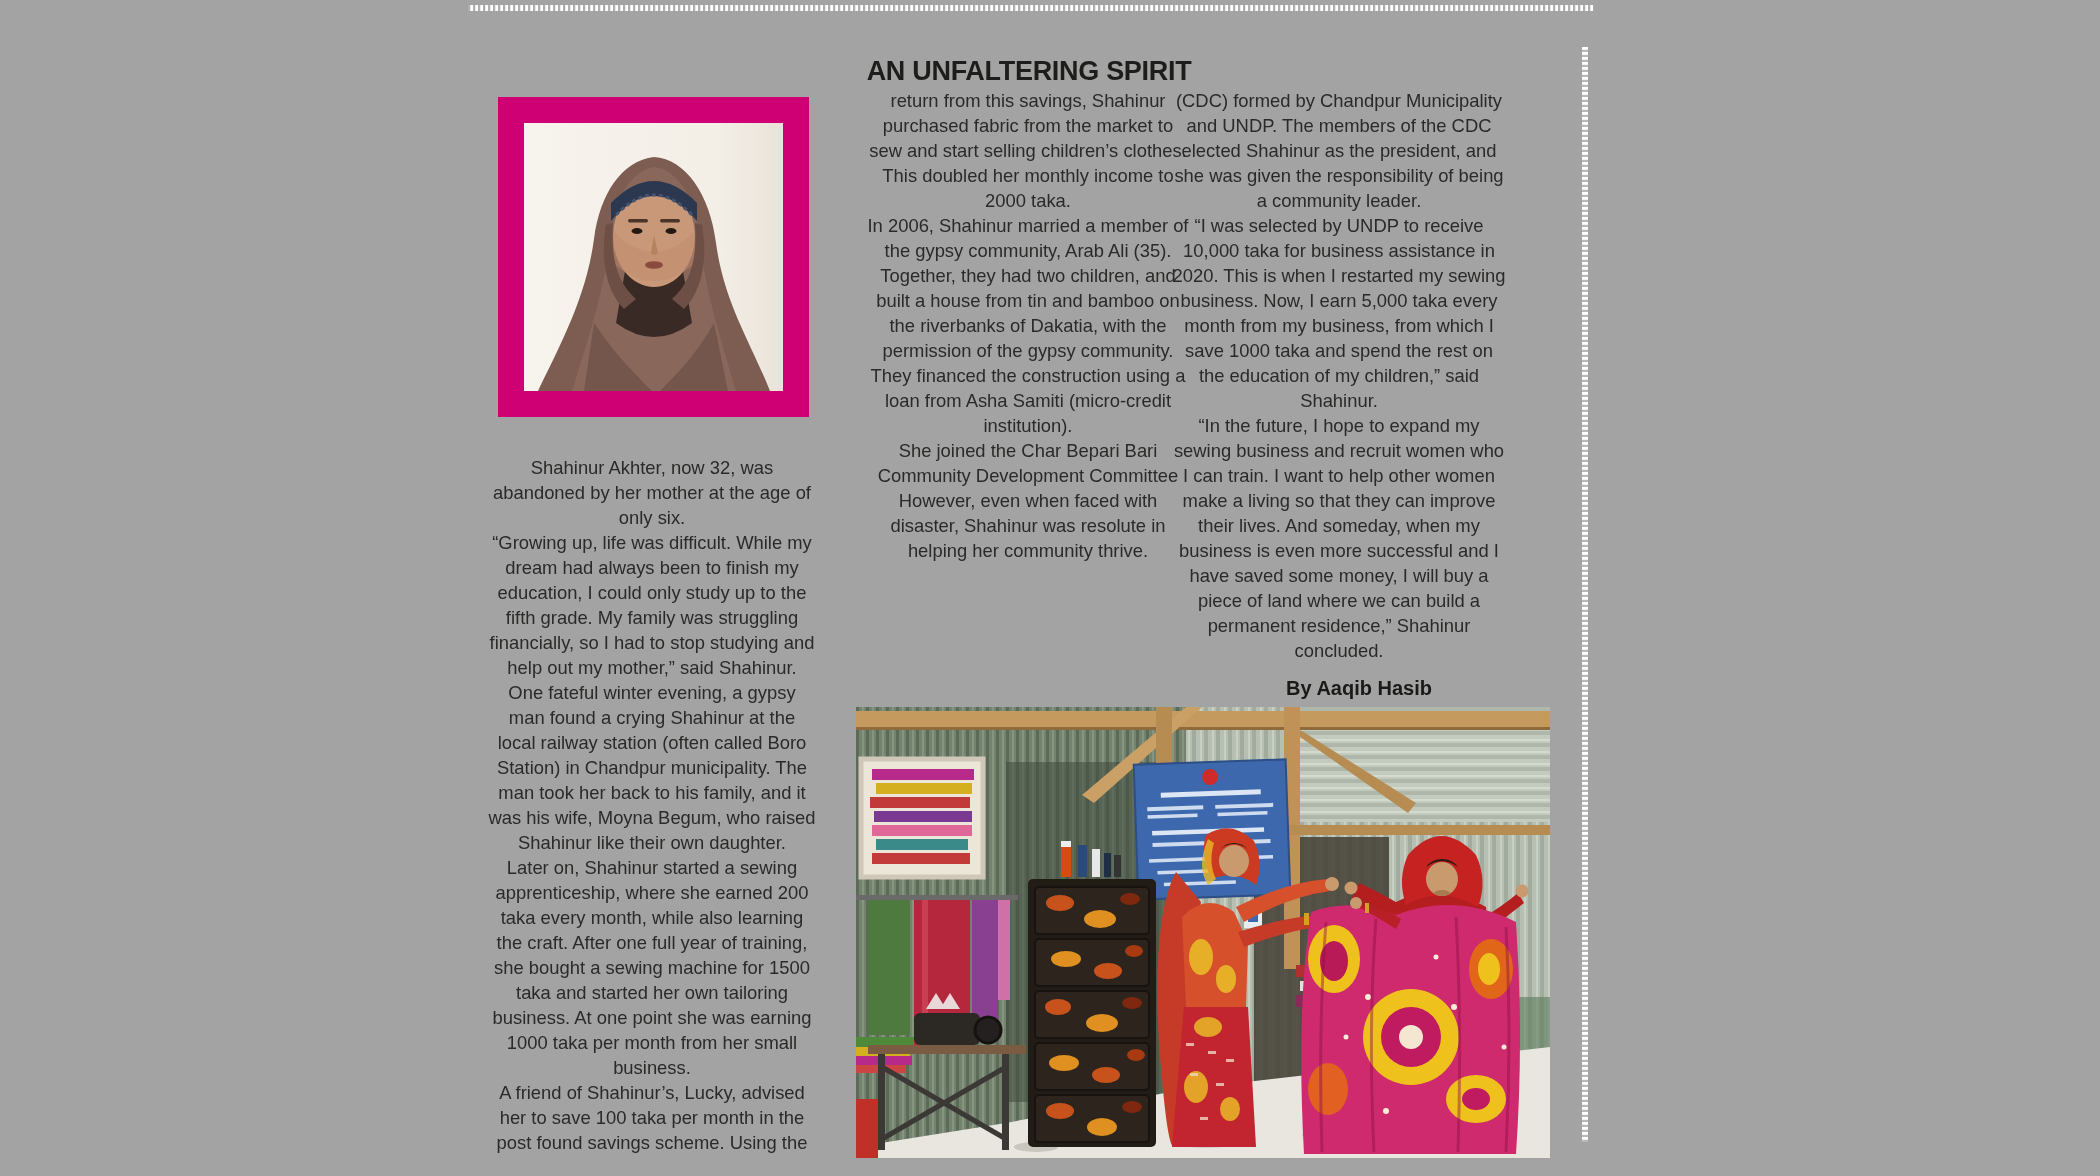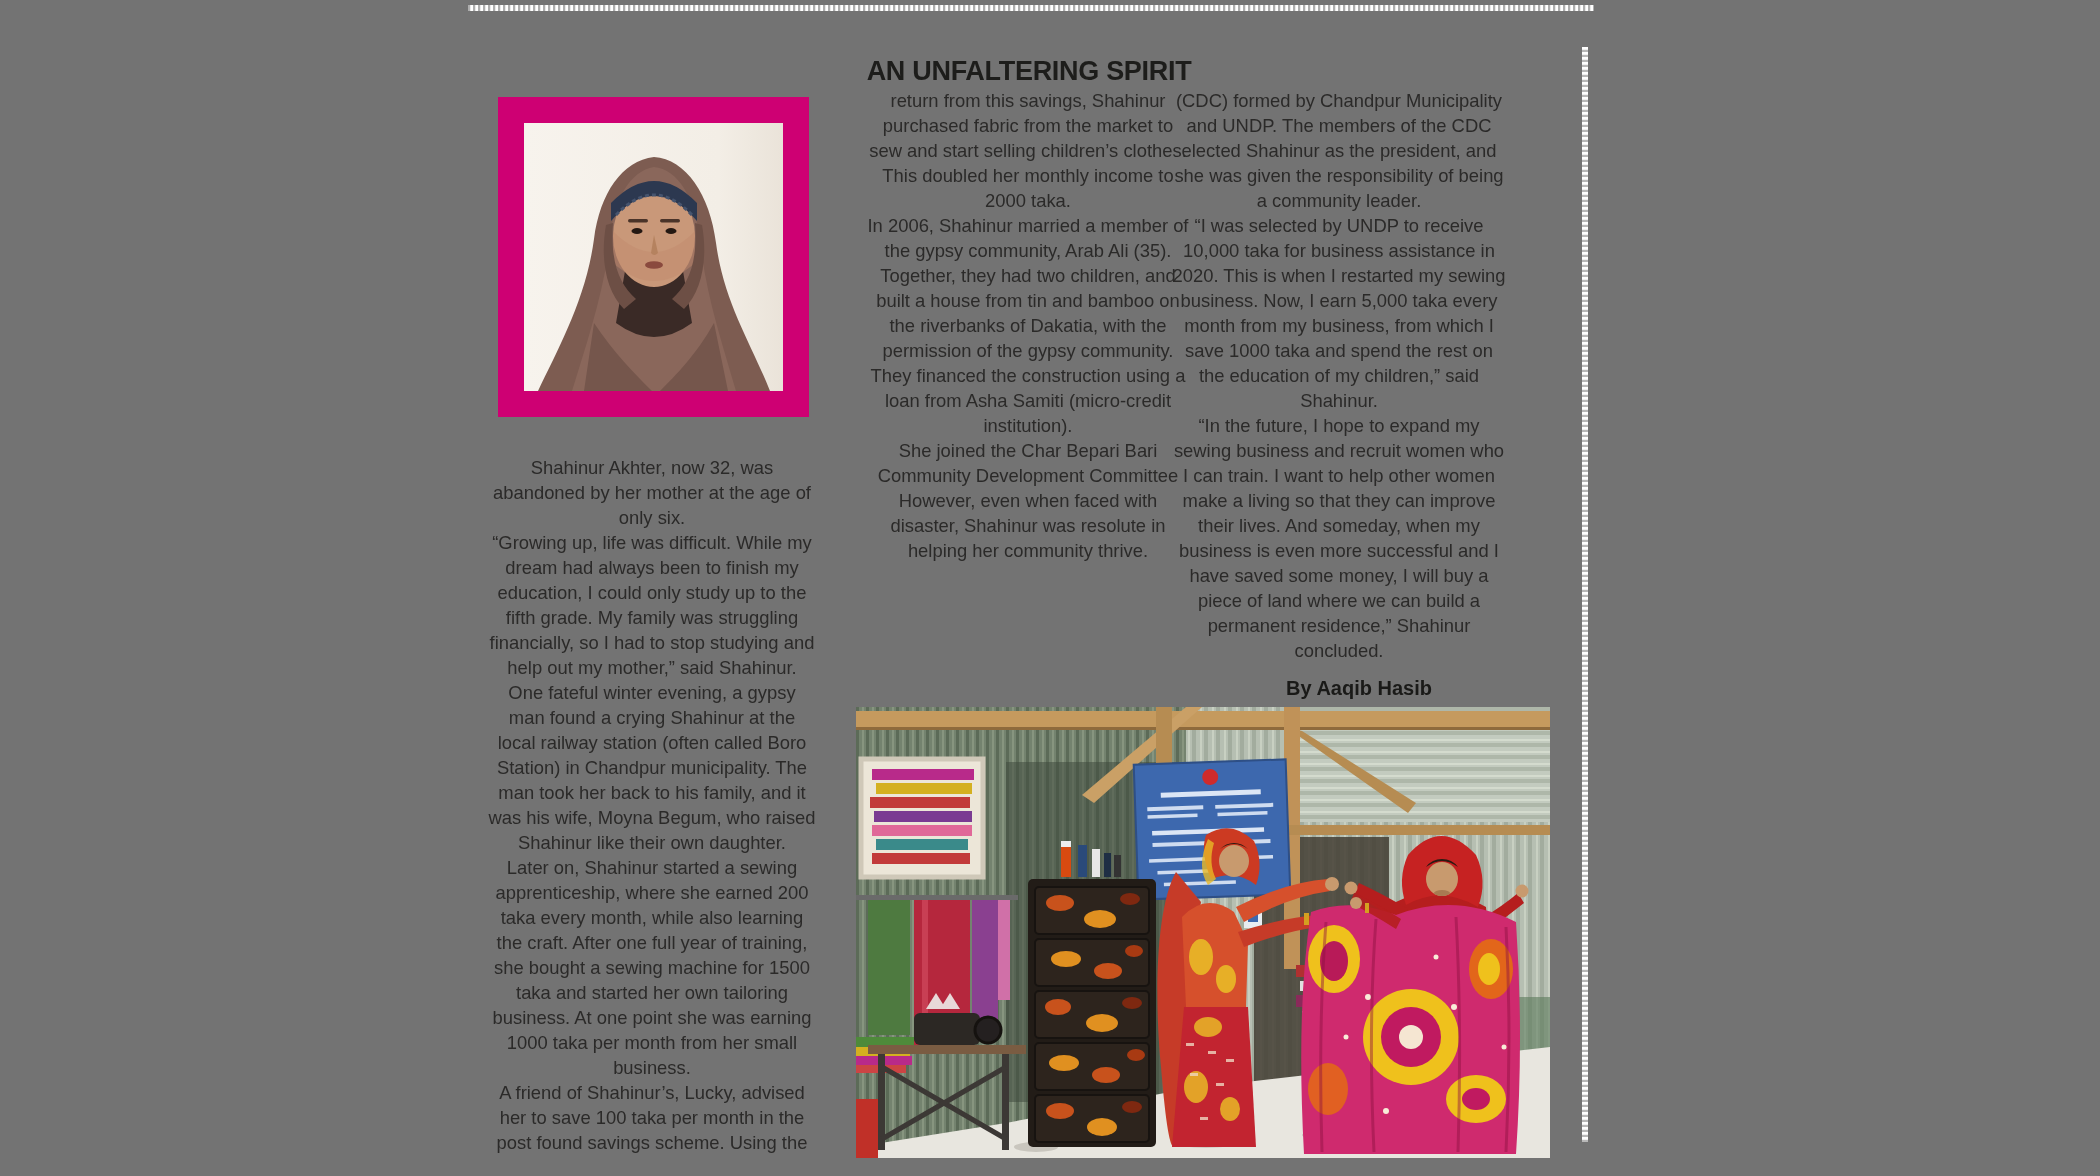--- a/index.html
+++ b/index.html
@@ -8,21 +8,21 @@
     background: #ffffff;
     width: 2100px;
     height: 1176px;
     overflow: hidden;
     font-family: "Liberation Sans", "DejaVu Sans", sans-serif;
   }
   .page {
     position: relative;
     width: 2100px;
     height: 1176px;
-    background: #737373;
+    background: #a3a3a3;
   }
   
   .rule-top {
     position: absolute;
     left: 468px; top: 5px;
     width: 1126px; height: 6px;
     background: repeating-linear-gradient(90deg, #aeaeae 0 2px, #e9e9e9 2px 3px, #ffffff 3px 5px);
   }
   .rule-right {
     position: absolute;

